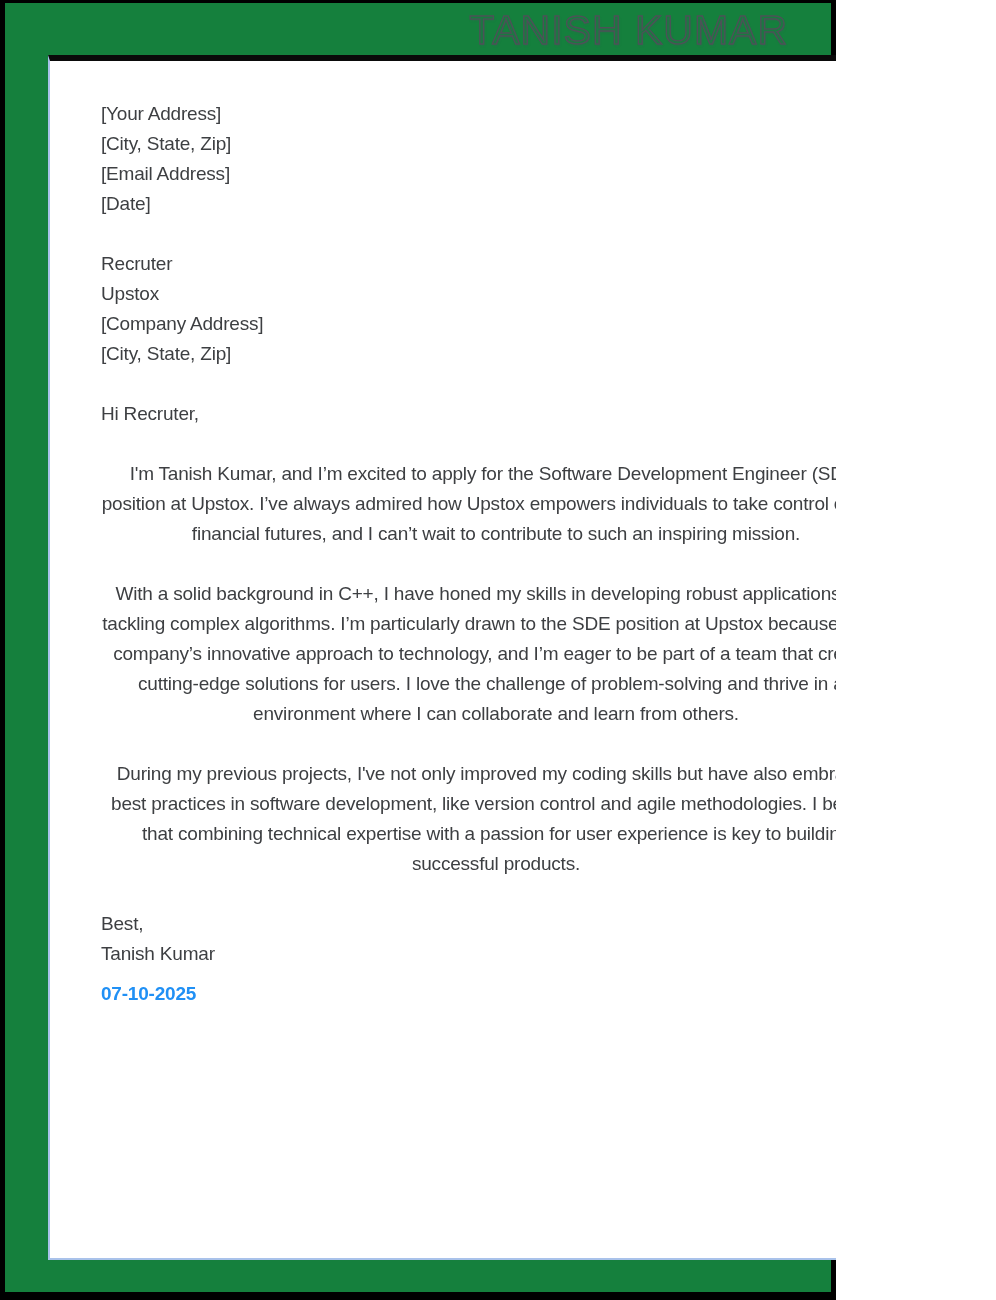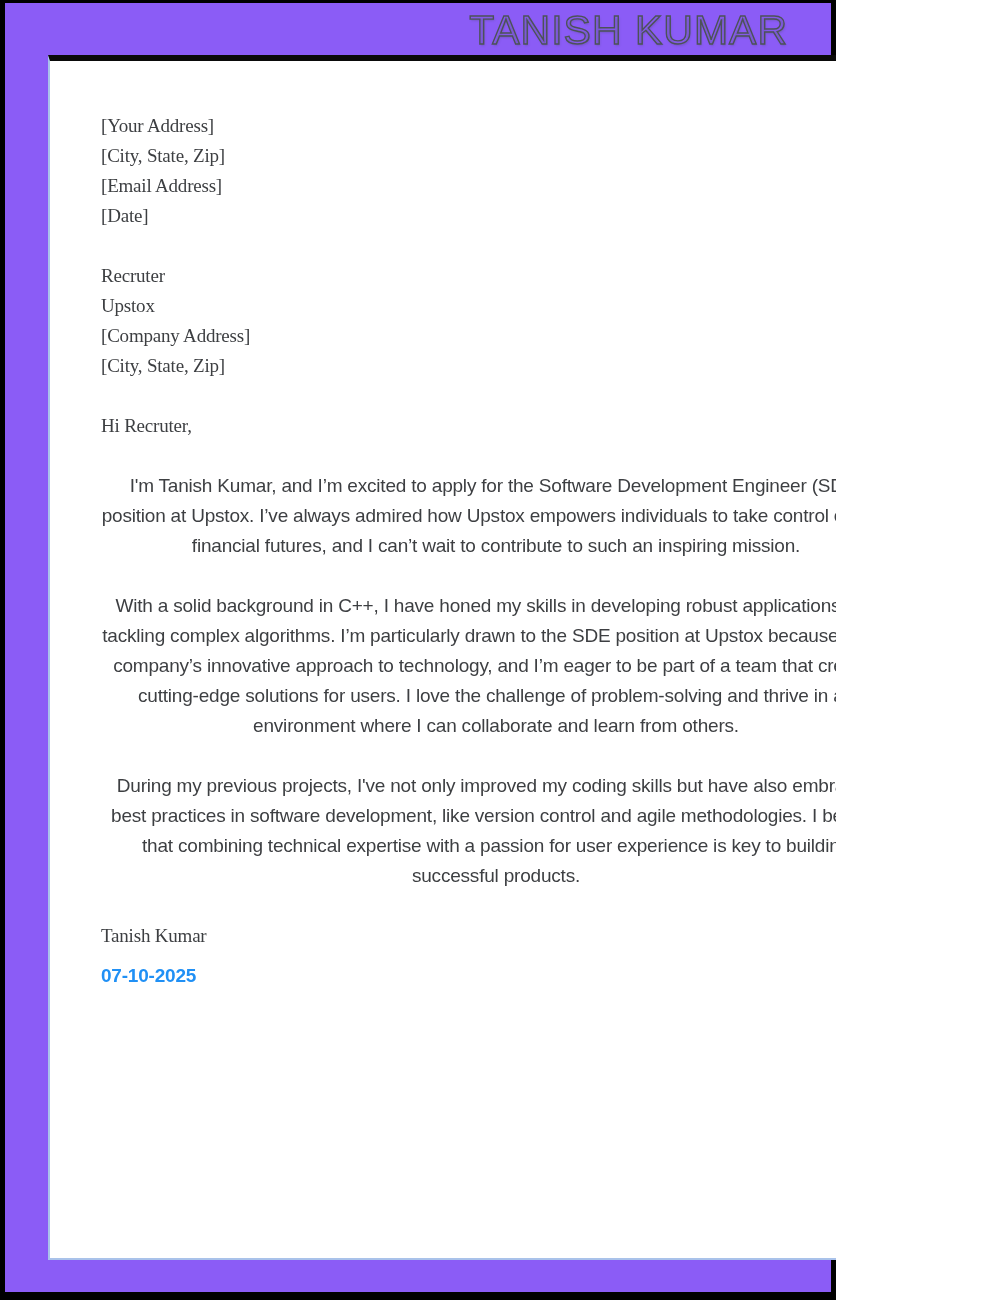--- a/index.html
+++ b/index.html
@@ -1,20 +1,20 @@
 <!DOCTYPE html>
 <html><head>
 <meta charset="utf-8">
 <style>
   html, body { margin: 0; padding: 0; }
   .page {
     position: relative;
     width: 836px;
     height: 1300px;
-    background: #8b5cf6;
+    background: #15803d;
     overflow: hidden;
     font-family: "Liberation Sans", sans-serif;
   }
   
   .frame { position: absolute; background: #000; }
   .frame-top    { left: 0; top: 0; width: 996px; height: 3px; }
   .frame-left   { left: 0; top: 0; width: 5px; height: 1300px; }
   .frame-right  { right: 0; top: 0; width: 5px; height: 1300px; }
   .frame-bottom { left: 0; bottom: 0; width: 996px; height: 8px; }
 
@@ -53,21 +53,21 @@
     border-top: 6px solid #0a0a0a;
   }
   .letter-content {
     box-sizing: border-box;
     padding: 38px 55px 0 51px;
     font-size: 19px;
     line-height: 30px;
     letter-spacing: -0.2px;
     color: #3d3f42;
   }
-  .block { margin: 12px 0 30px 0; font-family: Liberation Serif, serif; }
+  .block { margin: 0 0 30px 0; }
   .line { min-height: 30px; }
   .para { margin: 0 0 30px 0; max-width: 792px; text-align: center; }
   .date {
     margin-top: 10px;
     color: #2090f5;
     cursor: pointer;
     font-weight: bold;
   }
   .watermark {
     position: absolute;
@@ -109,20 +109,21 @@
 
       <div class="block">
         <div class="line">Hi Recruter,</div>
       </div>
 
       <p class="para">I'm Tanish Kumar, and I’m excited to apply for the Software Development Engineer (SDE) position at Upstox. I’ve always admired how Upstox empowers individuals to take control of their financial futures, and I can’t wait to contribute to such an inspiring mission.</p>
       <p class="para">With a solid background in C++, I have honed my skills in developing robust applications and tackling complex algorithms. I’m particularly drawn to the SDE position at Upstox because of the company’s innovative approach to technology, and I’m eager to be part of a team that creates cutting-edge solutions for users. I love the challenge of problem-solving and thrive in an environment where I can collaborate and learn from others.</p>
       <p class="para">During my previous projects, I've not only improved my coding skills but have also embraced best practices in software development, like version control and agile methodologies. I believe that combining technical expertise with a passion for user experience is key to building successful products.</p>
 
       <div class="block" style="margin-bottom:0;">
+        <div class="line">Best,</div>
         <div class="line">Tanish Kumar</div>
       </div>
 
       <div class="line date">07-10-2025</div>
 
     </div>
 
     <div class="watermark">Lazyapply.com</div>
   </div>
 

